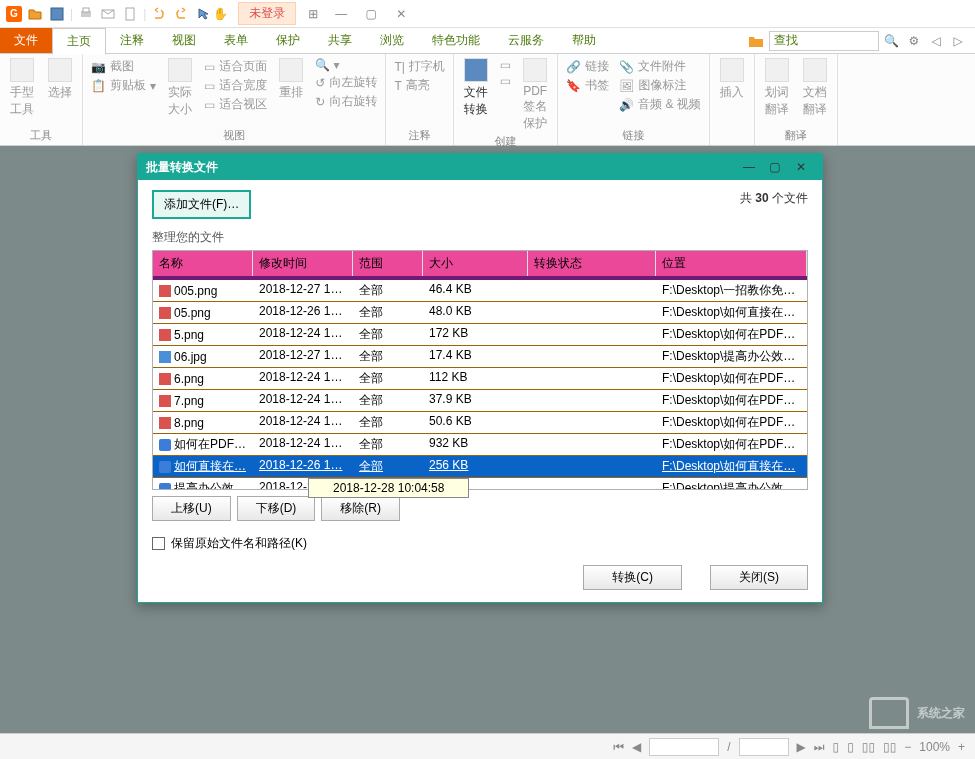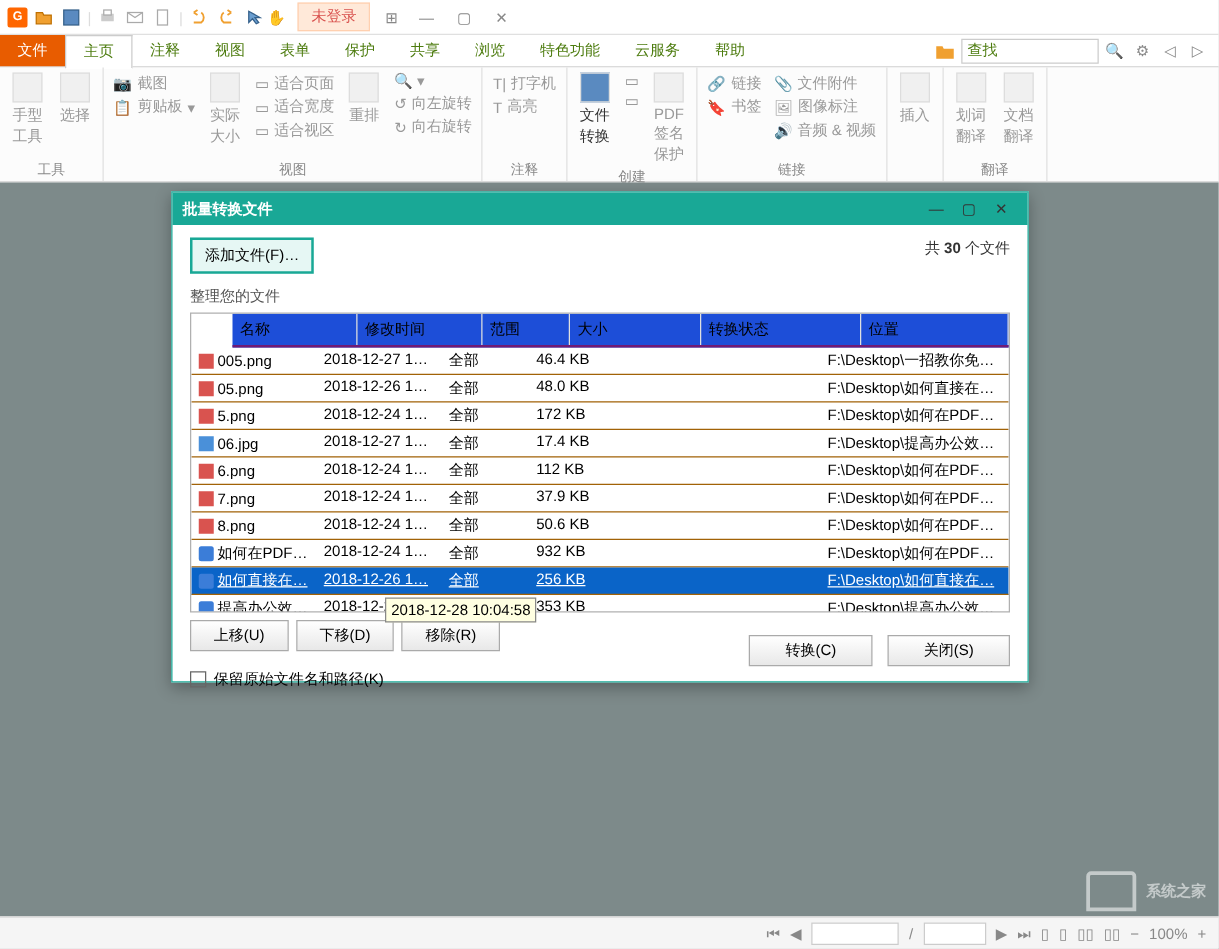--- a/index.html
+++ b/index.html
@@ -22,51 +22,51 @@
 .rib-group{border-right:1px solid #e0e0e0;display:flex;flex-direction:column;padding:4px 8px 0;}
 .rib-group-title{text-align:center;color:#888;font-size:11px;margin-top:auto;padding:2px 0;}
 .rib-items{display:flex;gap:10px;}
 .rib-btn{display:flex;flex-direction:column;align-items:center;gap:2px;color:#999;min-width:28px;}
 .rib-btn-lg-icon{width:24px;height:24px;border:1px solid #ddd;background:#f0f0f0;}
 .rib-sub{display:flex;flex-direction:column;gap:2px;color:#999;font-size:11px;}
 .rib-sub-row{display:flex;align-items:center;gap:4px;}
 .canvas-area{position:absolute;top:146px;bottom:26px;left:0;right:0;background:#7d8a8a;}
 .statusbar{position:absolute;bottom:0;left:0;right:0;height:26px;background:#f5f5f5;border-top:1px solid #ccc;display:flex;align-items:center;justify-content:flex-end;gap:8px;padding:0 10px;color:#888;}
 .pager{border:1px solid #ccc;width:70px;height:18px;background:#fff;}
-.dialog{position:absolute;left:137px;top:153px;width:686px;height:393px;background:#fff;border:1px solid #19a896;box-shadow:0 4px 12px rgba(0,0,0,.3);}
+.dialog{position:absolute;left:137px;top:153px;width:686px;height:450px;background:#fff;border:1px solid #19a896;box-shadow:0 4px 12px rgba(0,0,0,.3);}
 .dlg-title{height:26px;background:#19a896;color:#fff;display:flex;align-items:center;padding:0 8px;}
 .dlg-title-txt{flex:1;font-weight:bold;}
 .dlg-winbtn{width:26px;text-align:center;color:#333;}
 .dlg-body{padding:10px 14px;}
 .add-file-btn{border:2px solid #19a896;background:#e6f7f4;padding:4px 10px;display:inline-block;}
 .file-count{float:right;color:#333;}
 .org-label{margin-top:10px;color:#555;}
 .file-table{margin-top:4px;border:1px solid #b0b0b0;height:240px;position:relative;overflow:hidden;}
-.ft-header{display:flex;background:#1d4ed8;border-bottom:2px solid #701a75;margin-left:33px;}
+.ft-header{display:flex;background:#ec4899;border-bottom:4px solid #701a75;}
 .ft-header>div{padding:4px 6px;border-right:1px solid #e0e0e0;}
 .ft-body{overflow:auto;}
 .ft-row{display:flex;border-bottom:1px solid #a16207;}
 .ft-row>div{padding:2px 6px;white-space:nowrap;overflow:hidden;text-overflow:ellipsis;}
 .ft-row.selected{background:#0a64c8;color:#fff;text-decoration:underline;}
 .c-name{width:100px;display:flex;align-items:center;gap:3px;}
 .c-date{width:100px;}
 .c-scope{width:70px;}
 .c-size{width:105px;}
 .c-status{width:128px;}
 .c-loc{flex:1;}
 .file-ico{width:12px;height:12px;display:inline-block;}
 .ico-img{background:#d9534f;}
 .ico-jpg{background:#4a90d9;}
 .ico-doc{background:#3b7dd8;border-radius:2px;}
 .btn-row{margin-top:6px;display:flex;gap:6px;}
 .std-btn{border:1px solid #aaa;background:linear-gradient(#fff,#e8e8e8);padding:3px 18px;}
 .checkbox-row{margin-top:14px;display:flex;align-items:center;gap:6px;}
 .chk{width:13px;height:13px;border:1px solid #666;}
-.dlg-footer{position:absolute;bottom:12px;right:14px;display:flex;gap:12px;padding-left:32px;}
-.tooltip{position:absolute;left:308px;top:478px;background:#ffffe1;border:1px solid #888;padding:2px 4px;z-index:100;}
+.dlg-footer{position:absolute;bottom:12px;right:14px;display:flex;gap:28px;padding-left:32px;}
+.tooltip{position:absolute;left:308px;top:478px;background:#ffffe1;border:1px solid #888;padding:2px 24px;z-index:100;}
 .watermark{position:absolute;right:10px;bottom:30px;color:rgba(255,255,255,.55);font-size:20px;font-weight:bold;display:flex;align-items:center;gap:8px;}
 .wm-logo{width:40px;height:32px;border:3px solid rgba(255,255,255,.55);border-radius:4px 4px 0 0;position:relative;}
 svg{display:block;}
 </style>
 </head>
 <body>
 
 <div class="titlebar">
   <div class="tb-left">
     <span class="app-logo">G</span>

